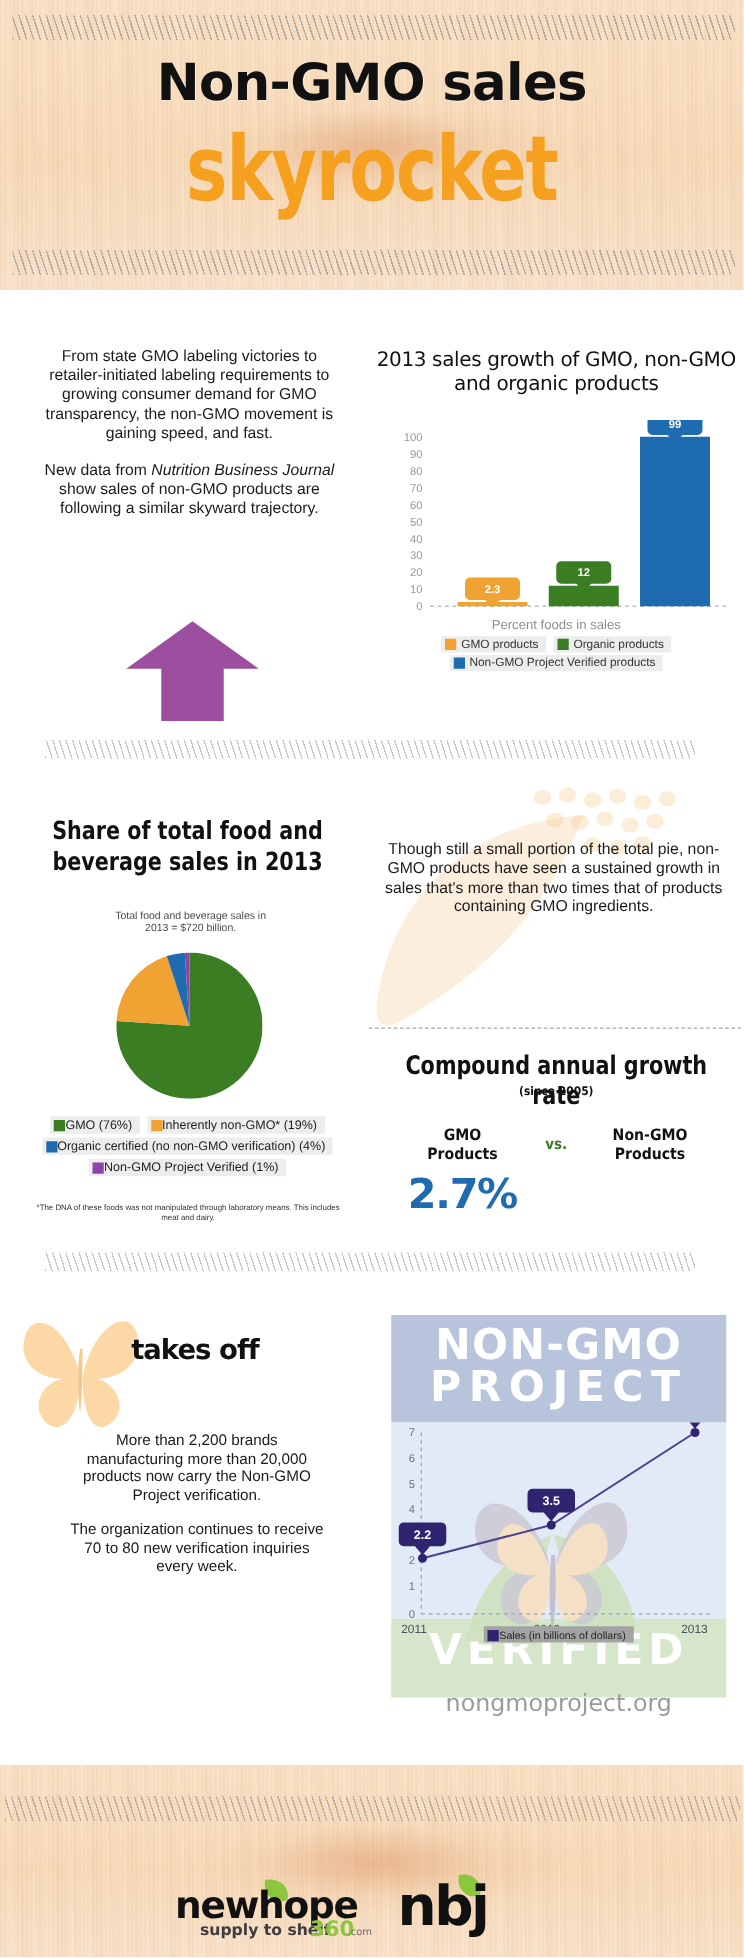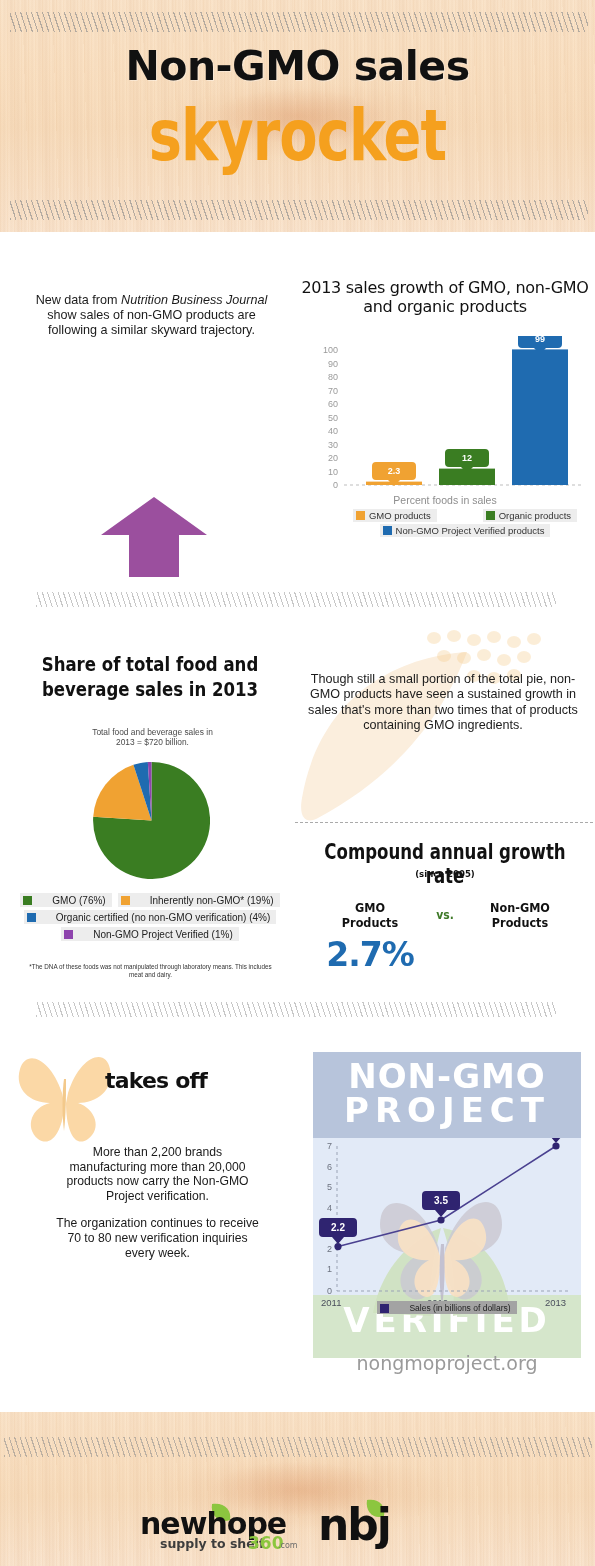--- a/index.html
+++ b/index.html
@@ -77,21 +77,21 @@
   #bar-chart { position:absolute; left:300px; top:336px; width:290px; height:166px; }
   #bar-axis-caption {
     position:absolute; left:300px; top:494px; width:290px;
     text-align:center; font-size:10.5px; color:#8e8e8e;
   }
   .legend-row { position:absolute; display:flex; justify-content:center; gap:6px; width:290px; left:300px; }
   #bar-legend-row1 { top:509px; }
   #bar-legend-row2 { top:524px; }
   .legend-chip {
     display:flex; align-items:center; gap:4px;
-    background:#ededed; padding:1px 6px 1px 3px; font-size:9.5px; color:#333;margin-left:40px;
+    background:#ededed; padding:1px 6px 1px 3px; font-size:9.5px; color:#333;
   }
   .swatch { width:9px; height:9px; display:inline-block; }
 
   
   .divider-hatch {
     position:absolute; height:15px; left:36px; width:520px;
     background-image:repeating-linear-gradient(72deg,
       #9a9a9a 0px,#9a9a9a 1px, rgba(0,0,0,0) 1px, rgba(0,0,0,0) 5px);
     opacity:.55;
   }
@@ -109,21 +109,21 @@
     position:absolute; left:85px; top:727px; width:135px;
     text-align:center; font-size:8.4px; line-height:10px; color:#4a4a4a;
   }
   #pie-svg { position:absolute; left:93px; top:762px; }
   #pie-legend {
     position:absolute; left:16px; top:893px; width:268px;
     display:flex; flex-direction:column; align-items:center; gap:3px;
   }
   .pie-legend-line { display:flex; gap:6px; justify-content:center; }
   .pie-chip {
-    display:flex; align-items:center; gap:20px;
+    display:flex; align-items:center; gap:0;
     background:#ededed; padding:1.5px 6px 1.5px 3px; font-size:10px; color:#222;
   }
   #pie-footnote {
     position:absolute; left:28px; top:963px; width:245px;
     text-align:center; font-size:6.3px; line-height:8px; color:#333;
   }
 
   
   #kernel-decor { position:absolute; left:420px; top:628px; width:150px; height:60px; opacity:.35; }
   #leaf-decor { position:absolute; left:292px; top:648px; width:180px; height:175px; }
@@ -207,20 +207,21 @@
 </head>
 <body>
 
 <div id="wood-header" class="wood"></div>
 <div id="hatch-header-top" class="hatch"></div>
 <div id="hatch-header-bottom" class="hatch"></div>
 <div id="header-title-1">Non-GMO sales</div>
 <div id="header-title-2">skyrocket</div>
 
 <div id="intro-block">
+  <div>From state GMO labeling victories to retailer-initiated labeling requirements to growing consumer demand for GMO transparency, the non-GMO movement is gaining speed, and fast.</div>
   <div id="intro-p2">
     <span>New data from </span><span id="intro-source">Nutrition Business Journal</span><span> show sales of non-GMO products are following a similar skyward trajectory.</span>
   </div>
 </div>
 
 <svg id="arrow-up" viewBox="0 0 110 82">
   <polygon points="55,2 108,40 80,40 80,82 30,82 30,40 2,40" fill="#9b4f9e"></polygon>
 </svg>
 
 <div id="bar-chart-title">2013 sales growth of GMO, non-GMO and organic products</div>

